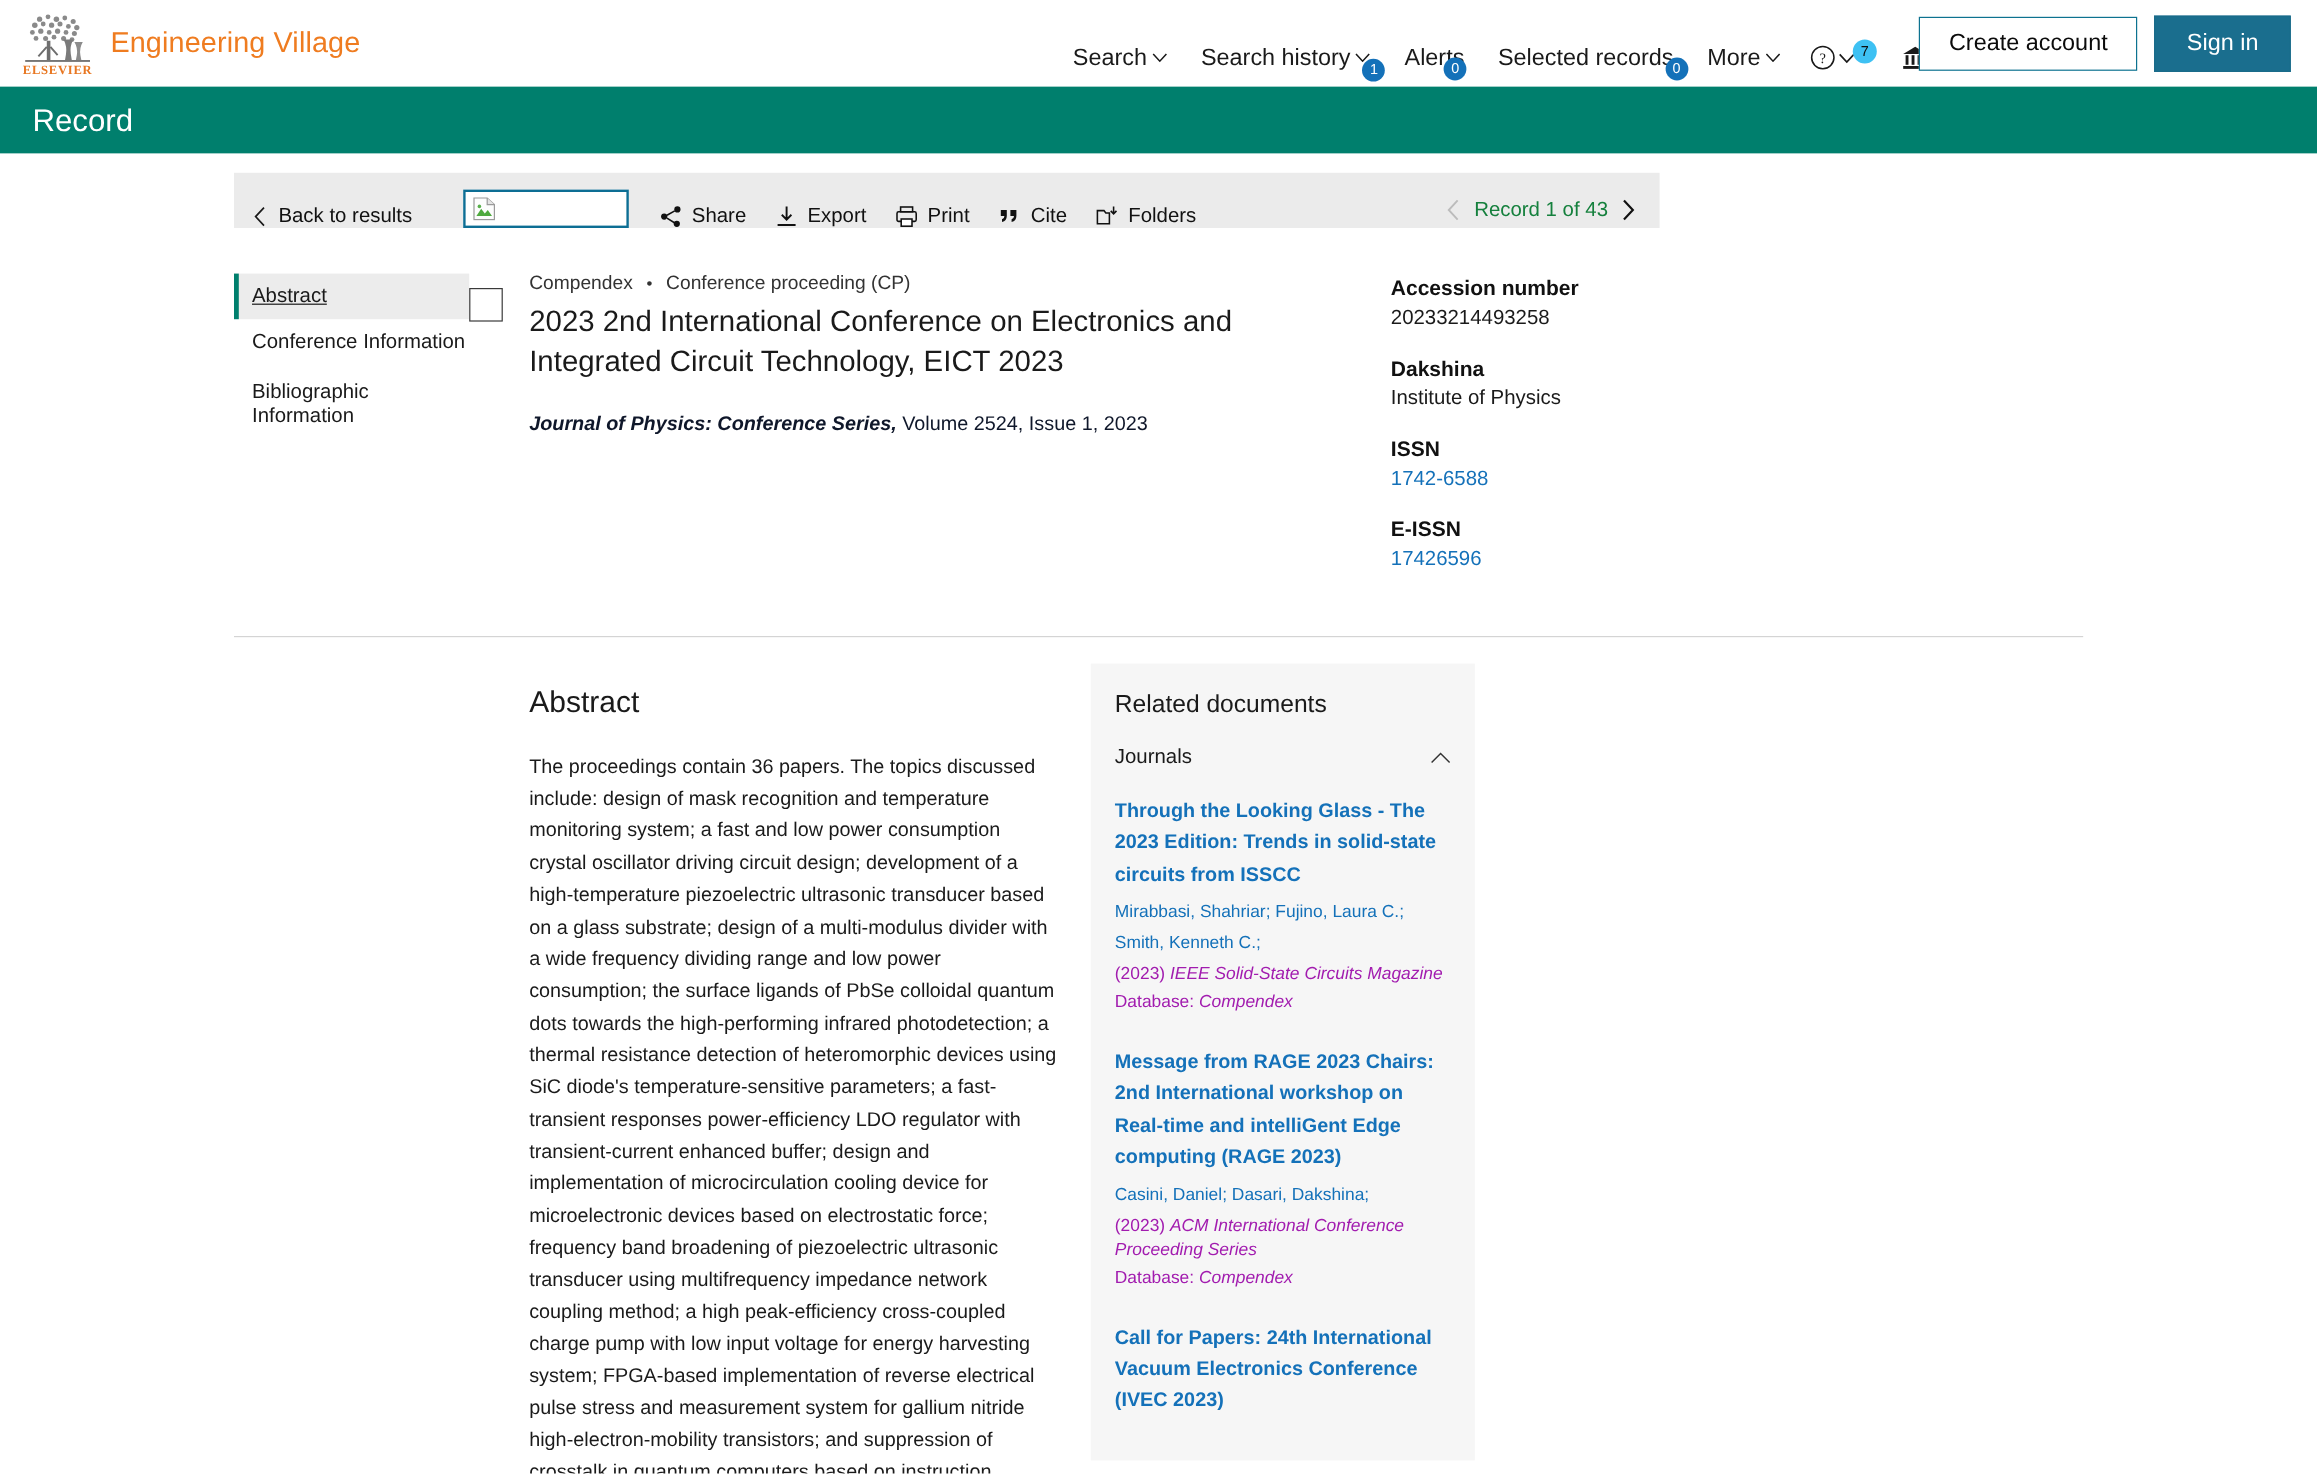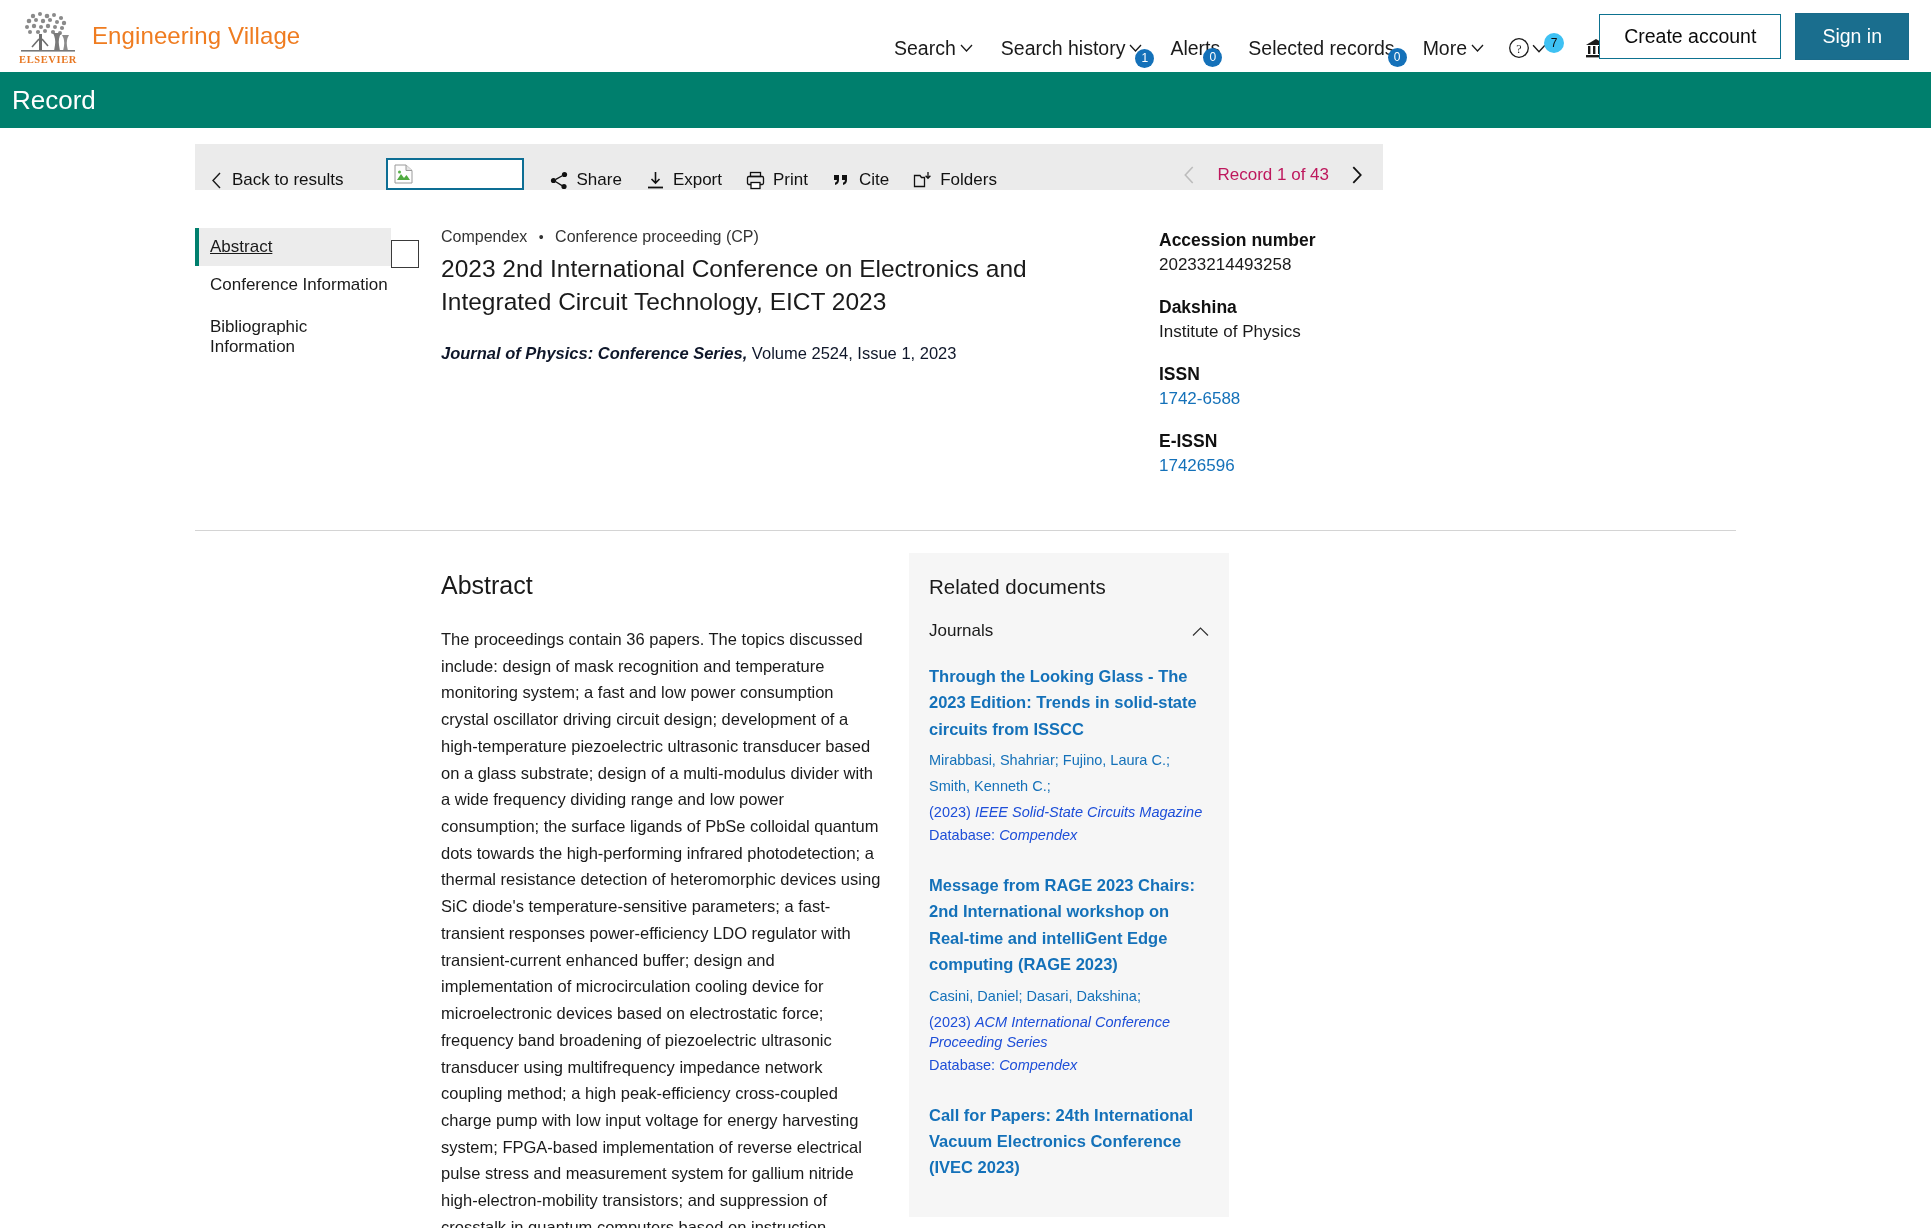--- a/index.html
+++ b/index.html
@@ -103,21 +103,21 @@
     padding: 11px 26px;
     cursor: pointer;
     font-family: "Liberation Sans", sans-serif;
   }
 
   
   .record-banner {
     background: #007f6d;
     height: 56px;
     display: flex; align-items: center;
-    padding-left: 12px;
+    padding-left: 27px;
   }
   .record-banner h1 {
     margin: 0; color: #fff; font-weight: 400; font-size: 26px;
   }
 
   
   .toolbar-wrap { padding: 16px 0 0 0; background:#fff; }
   .toolbar {
     margin: 0 auto 0 195px;
     width: 1188px;
@@ -141,22 +141,22 @@
     display: flex; align-items: center;
     padding-left: 6px;
     margin: 0 14px 0 30px;
     cursor: pointer;
   }
   .broken-img {
     width: 19px; height: 20px;
   }
   .pager {
     position: absolute; right: 20px; top: 0; height: 61px;
-    display: flex; align-items: center; gap: 22px;
-    font-size: 17px; color: #be185d;
+    display: flex; align-items: center; gap: 11px;
+    font-size: 17px; color: #15803d;
   }
   .pager .arrow { cursor: pointer; width: 12px; height: 18px; }
   .pager .arrow.dim { opacity: .35; }
 
   
   .page-body {
     display: flex;
     padding: 38px 0 0 0;
   }
   .left-nav {
@@ -248,21 +248,21 @@
   .rel-sub-row {
     display: flex; align-items: center; justify-content: space-between;
     font-size: 17px; color: #1a1a1a; margin-bottom: 22px;
   }
   .rel-item { margin-bottom: 26px; }
   .rel-item-title {
     font-size: 16.5px; font-weight: 700; color: #1471b9;
     line-height: 1.6; cursor: pointer; margin-bottom: 6px;
   }
   .rel-authors { font-size: 14.5px; color: #1471b9; line-height: 1.75; cursor: pointer; }
-  .rel-meta { font-size: 14.5px; color: #1d4ed8; line-height: 1.35; margin-top: 4px; }
+  .rel-meta { font-size: 14.5px; color: #a21caf; line-height: 1.35; margin-top: 4px; }
   .rel-meta em { font-style: italic; }
 </style>
 </head>
 <body>
 
 <div class="top-header">
   <div class="brand">
     <div class="elsevier-logo">
       <svg class="elsevier-tree" viewBox="0 0 58 46">
         <rect x="0" y="0" width="58" height="46" fill="#fff"></rect>

